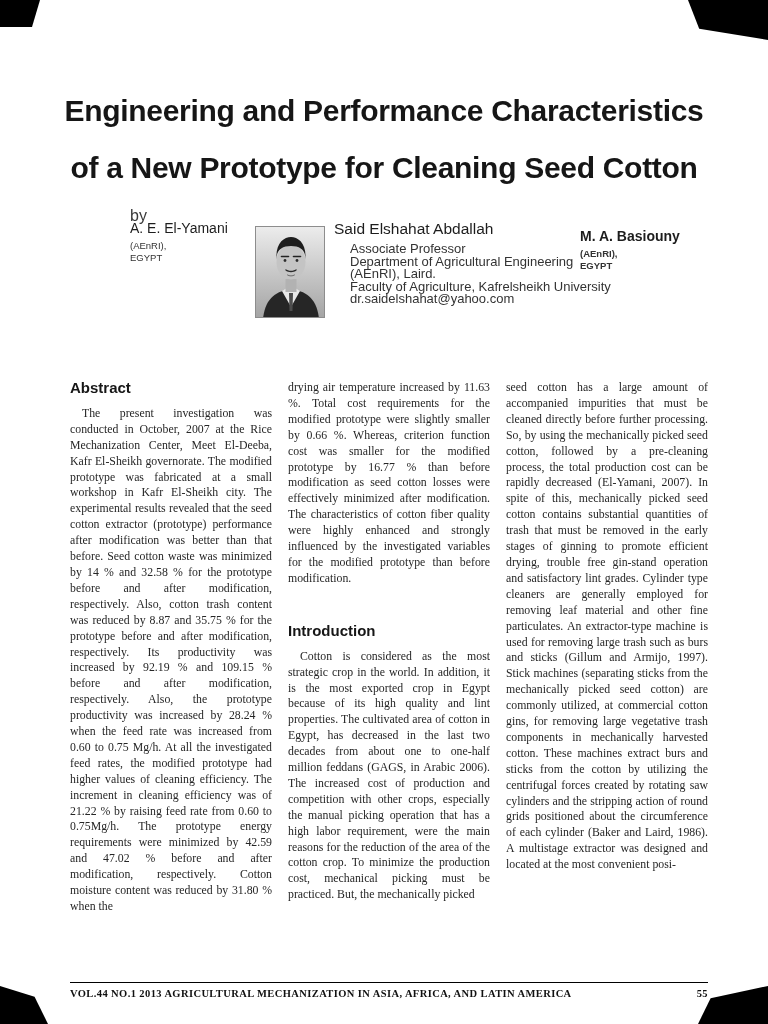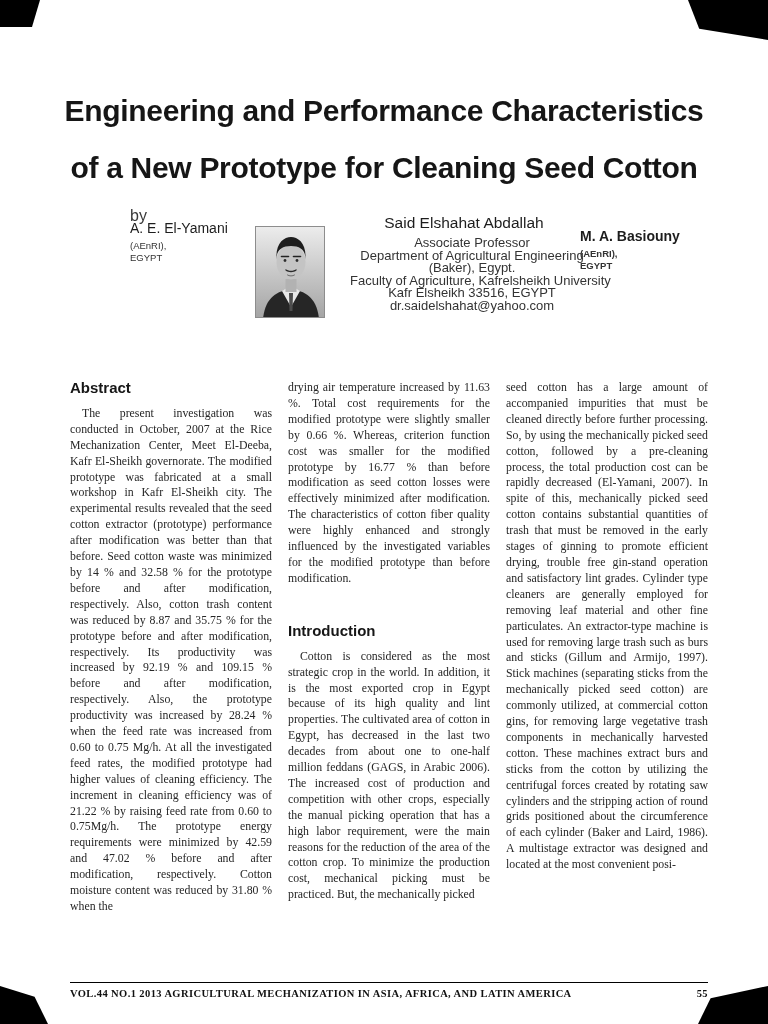--- a/index.html
+++ b/index.html
@@ -33,21 +33,21 @@
   .by-label { position: absolute; left: 58px; top: 1px; font-size: 16px; color: #3a3a3a; }
   .author-left { position: absolute; left: 58px; top: 14px; }
   .author-right { position: absolute; left: 508px; top: 22px; font-weight: bold; }
   .author-name { font-size: 14px; color: #1d1d1d; margin-bottom: 4px; }
   .author-small { font-size: 9.5px; line-height: 12px; color: #333; }
   .photo {
     position: absolute; left: 183px; top: 20px; width: 70px; height: 92px;
     border: 1px solid #8d8d8d; overflow: hidden;
   }
   .photo svg { display: block; }
-  .author-center { position: absolute; left: 262px; top: 8px; width: 260px; text-align: center; }
+  .author-center { position: absolute; left: 262px; top: 14px; width: 260px; }
   .center-name { font-size: 15.5px; color: #1d1d1d; margin-bottom: 5px; }
   .center-small { font-size: 13px; line-height: 12.6px; color: #333; white-space: nowrap; margin-left: 16px; }
 
   .col {
     position: absolute; top: 380px; width: 202px; height: 584px;
     overflow: hidden;
     font-size: 11.8px; line-height: 15.9px;
     text-align: justify; color: #262626;
   }
   .col1 { left: 70px; }
@@ -116,23 +116,22 @@
         <circle cx="41" cy="33.5" r="1.4" fill="#2d2d2d"></circle>
         <path d="M29.5 42 C32.5 44.4 37.5 44.4 40.5 42 L40.5 43.6 C37.5 45.8 32.5 45.8 29.5 43.6 Z" fill="#2a2a2a"></path>
         <path d="M31.5 48 C33.5 49.3 36.5 49.3 38.5 48" stroke="#6b6b6b" stroke-width="1" fill="none" stroke-linecap="round"></path>
       </svg>
     </div>
 
     <div class="author-center">
       <div class="center-name">Said Elshahat Abdallah</div>
       <div class="center-small">Associate Professor</div>
       <div class="center-small">Department of Agricultural Engineering</div>
-      <div class="center-small">(Baker), Egypt.</div>
+      <div class="center-small">(AEnRI), Laird.</div>
       <div class="center-small">Faculty of Agriculture, Kafrelsheikh University</div>
-      <div class="center-small">Kafr Elsheikh 33516, EGYPT</div>
       <div class="center-small">dr.saidelshahat@yahoo.com</div>
     </div>
 
     <div class="author-right">
       <div class="author-name">M. A. Basiouny</div>
       <div class="author-small">(AEnRI),</div>
       <div class="author-small">EGYPT</div>
     </div>
   </div>
 

